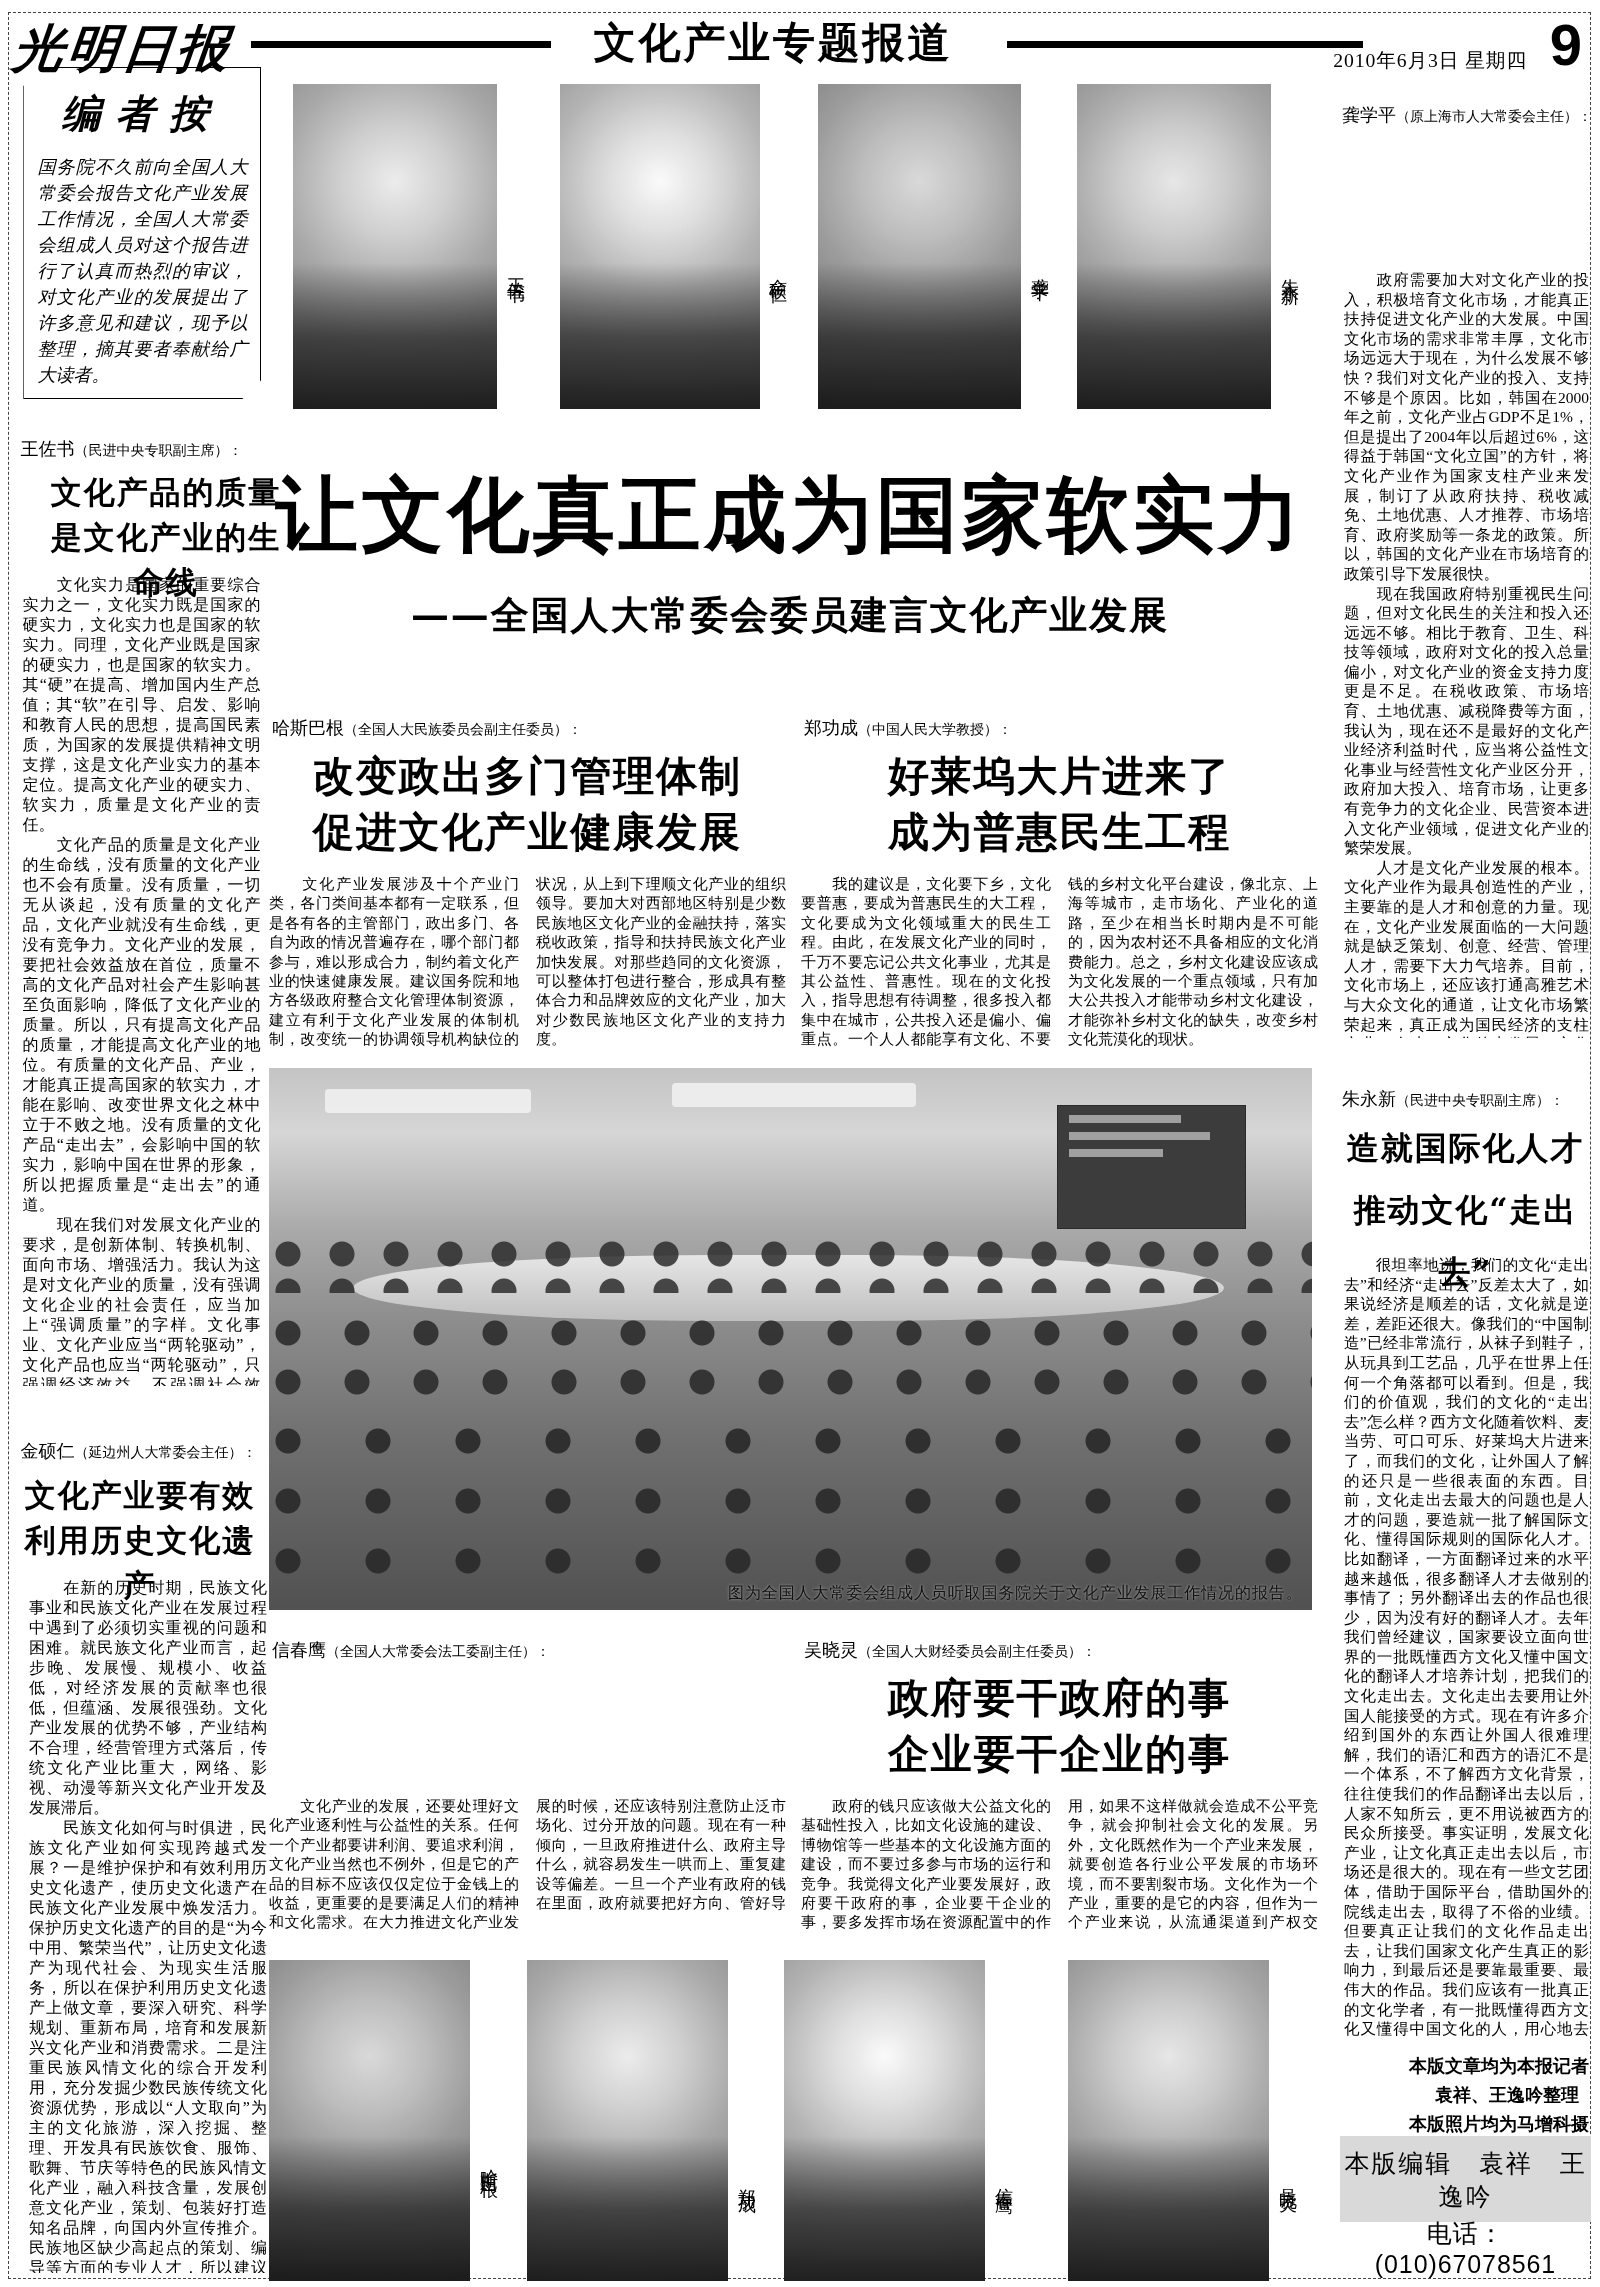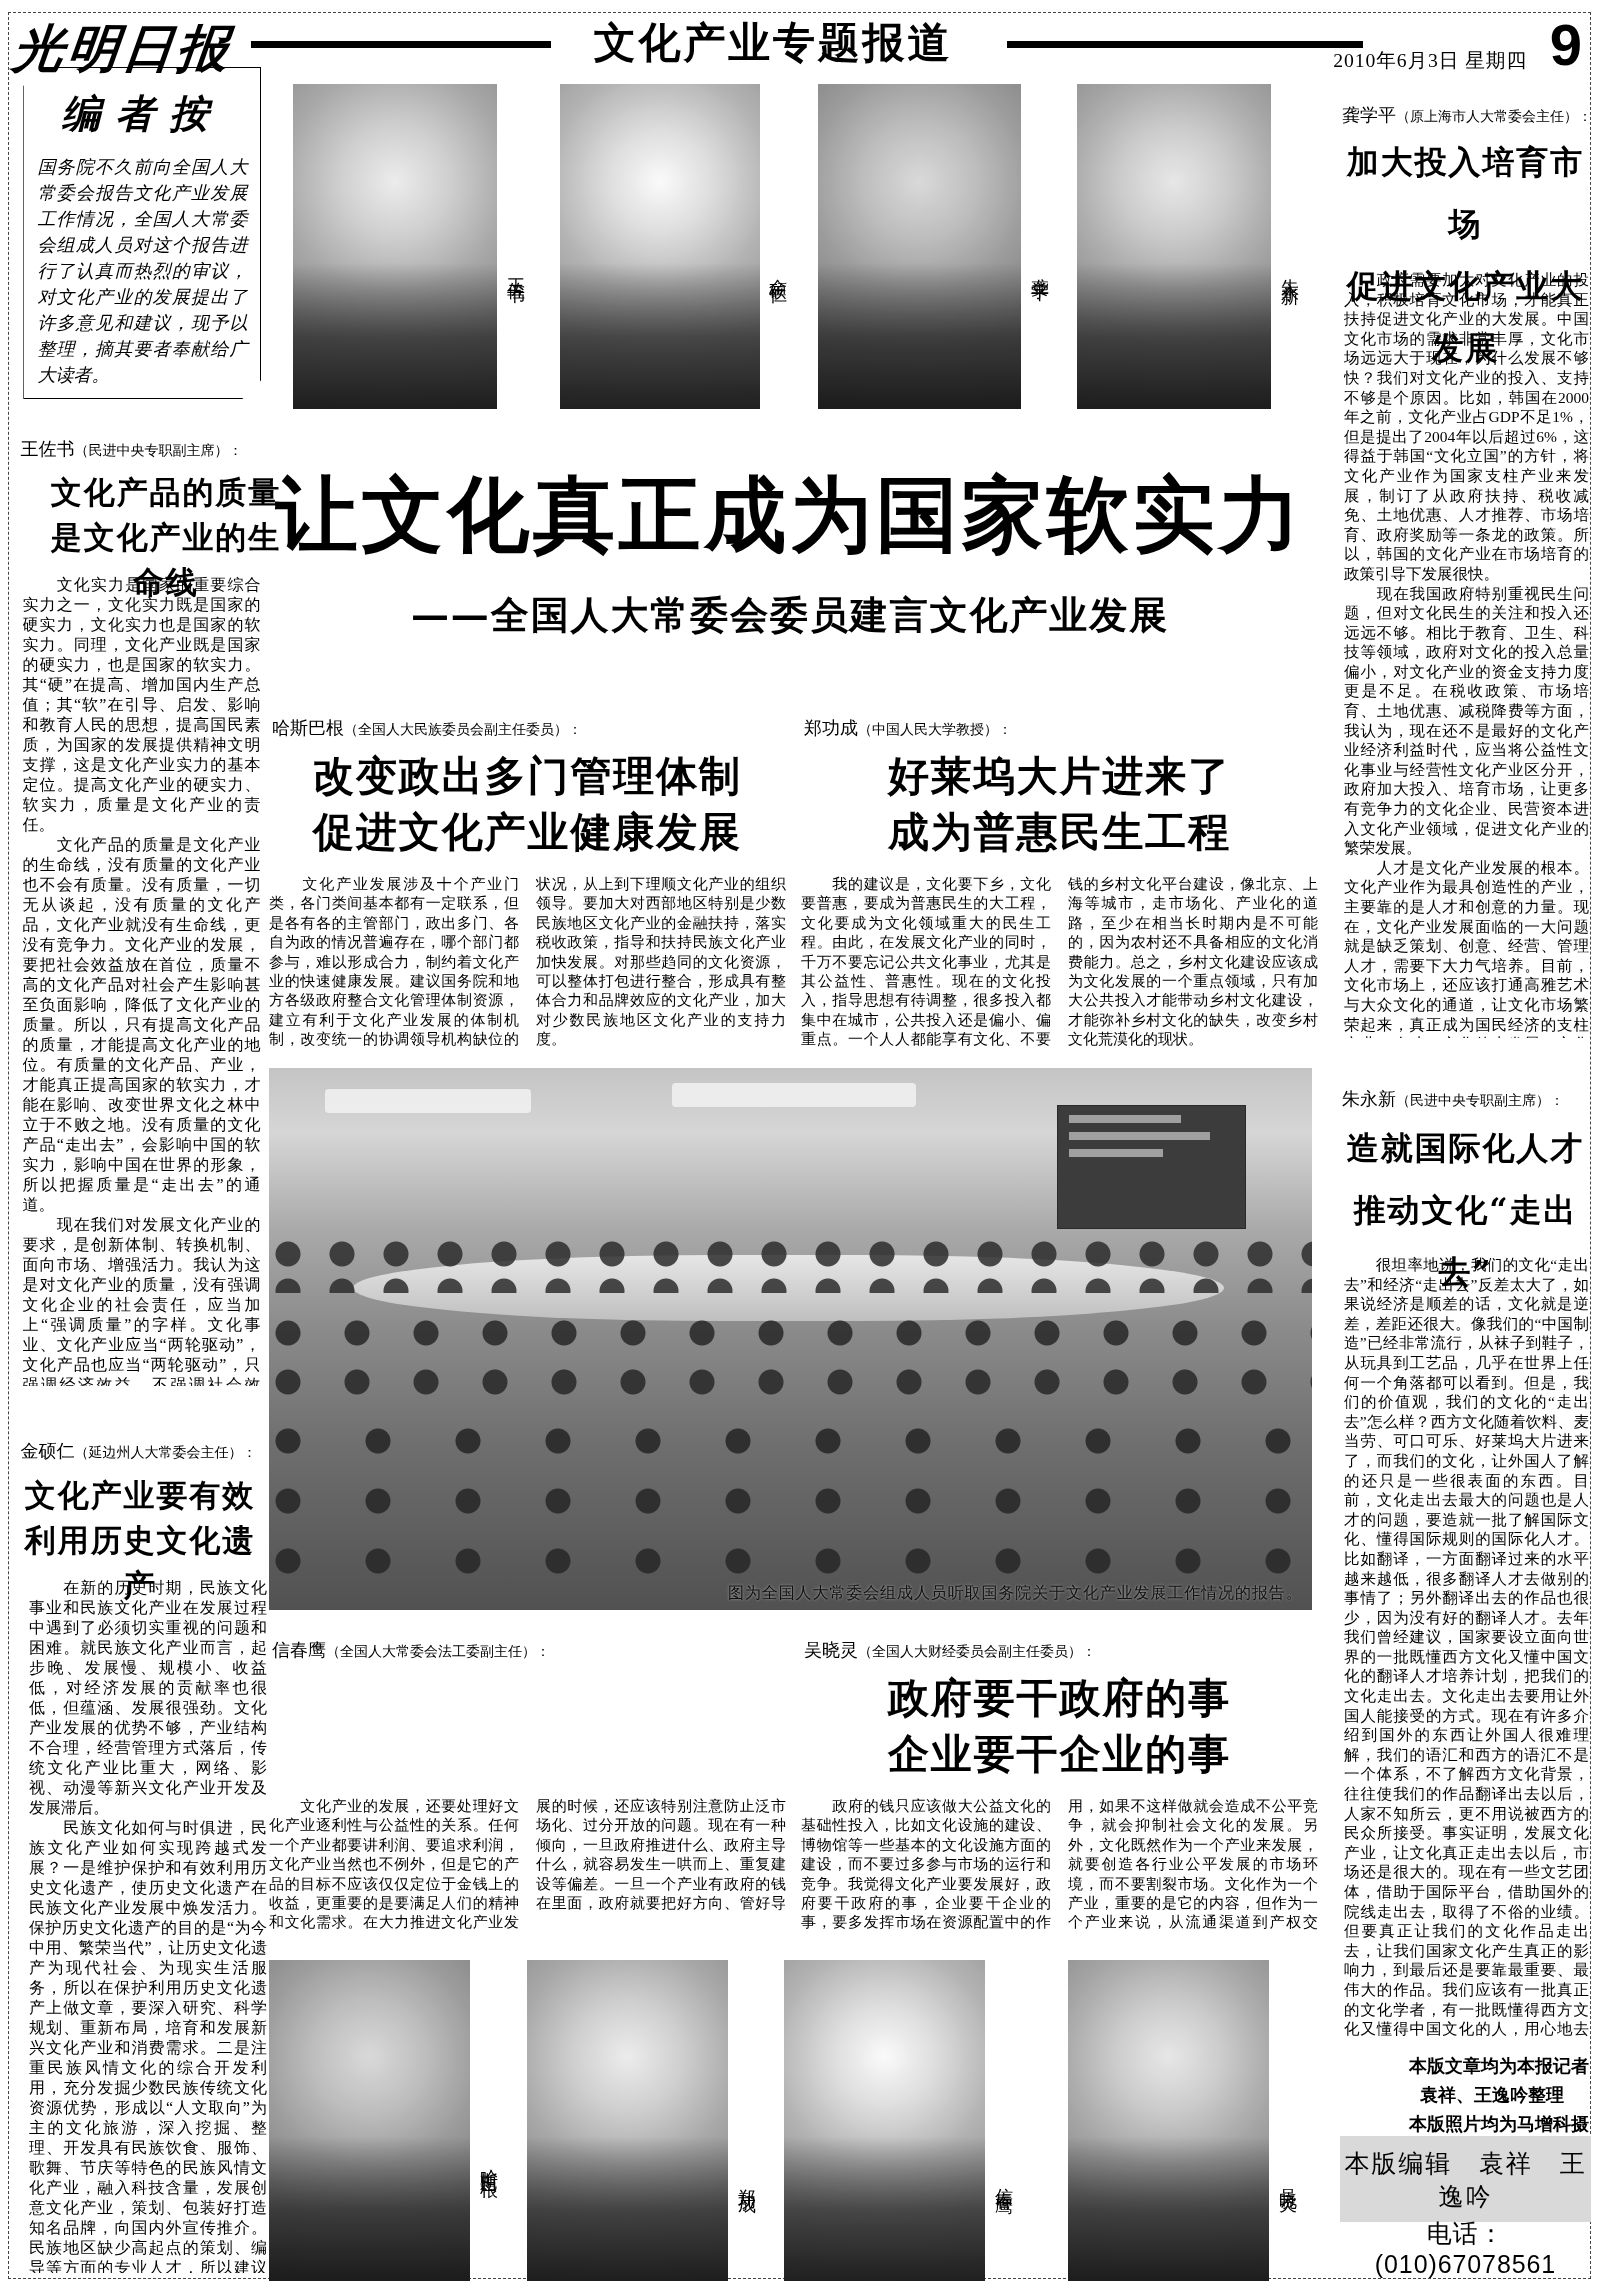--- a/index.html
+++ b/index.html
@@ -173,40 +173,36 @@
   <div class="abs photo portrait" style="left:527px;top:1960px;width:201px;height:321px;"></div>
   <div class="abs vname" style="left:735px;top:2174px;">郑功成</div>
   <div class="abs photo portrait alt1" style="left:784px;top:1960px;width:201px;height:321px;"></div>
   <div class="abs vname" style="left:992px;top:2174px;">信春鹰</div>
   <div class="abs photo portrait alt3" style="left:1068px;top:1960px;width:201px;height:321px;"></div>
   <div class="abs vname" style="left:1276px;top:2174px;">吴晓灵</div>
 
   <div class="abs byline" style="left:1342px;top:103px;width:251px;">
     <span>龚学平</span><span class="paren">（原上海市人大常委会主任）：</span>
   </div>
-  <div class="abs right-headline" style="left:1340px;top:131px;width:251px;">
-    <div>加大投入培育市场</div>
-    <div>促进文化产业大发展</div>
-  </div>
   <div class="abs body-text" style="left:1344px;top:270px;width:245px;height:768px;font-size:15.5px;line-height:19.6px;">　　政府需要加大对文化产业的投入，积极培育文化市场，才能真正扶持促进文化产业的大发展。中国文化市场的需求非常丰厚，文化市场远远大于现在，为什么发展不够快？我们对文化产业的投入、支持不够是个原因。比如，韩国在2000年之前，文化产业占GDP不足1%，但是提出了2004年以后超过6%，这得益于韩国“文化立国”的方针，将文化产业作为国家支柱产业来发展，制订了从政府扶持、税收减免、土地优惠、人才推荐、市场培育、政府奖励等一条龙的政策。所以，韩国的文化产业在市场培育的政策引导下发展很快。
 　　现在我国政府特别重视民生问题，但对文化民生的关注和投入还远远不够。相比于教育、卫生、科技等领域，政府对文化的投入总量偏小，对文化产业的资金支持力度更是不足。在税收政策、市场培育、土地优惠、减税降费等方面，我认为，现在还不是最好的文化产业经济利益时代，应当将公益性文化事业与经营性文化产业区分开，政府加大投入、培育市场，让更多有竞争力的文化企业、民营资本进入文化产业领域，促进文化产业的繁荣发展。
 　　人才是文化产业发展的根本。文化产业作为最具创造性的产业，主要靠的是人才和创意的力量。现在，文化产业发展面临的一大问题就是缺乏策划、创意、经营、管理人才，需要下大力气培养。目前，文化市场上，还应该打通高雅艺术与大众文化的通道，让文化市场繁荣起来，真正成为国民经济的支柱产业。人才、文化的大发展、文化大繁荣才能实现。</div>
 
   <div class="abs byline" style="left:1342px;top:1087px;width:251px;">
     <span>朱永新</span><span class="paren">（民进中央专职副主席）：</span>
   </div>
   <div class="abs right-headline" style="left:1340px;top:1117px;width:251px;">
     <div>造就国际化人才</div>
     <div>推动文化“走出去”</div>
   </div>
   <div class="abs body-text" style="left:1344px;top:1255px;width:245px;height:785px;font-size:15.5px;line-height:19.6px;">　　很坦率地说，我们的文化“走出去”和经济“走出去”反差太大了，如果说经济是顺差的话，文化就是逆差，差距还很大。像我们的“中国制造”已经非常流行，从袜子到鞋子，从玩具到工艺品，几乎在世界上任何一个角落都可以看到。但是，我们的价值观，我们的文化的“走出去”怎么样？西方文化随着饮料、麦当劳、可口可乐、好莱坞大片进来了，而我们的文化，让外国人了解的还只是一些很表面的东西。目前，文化走出去最大的问题也是人才的问题，要造就一批了解国际文化、懂得国际规则的国际化人才。比如翻译，一方面翻译过来的水平越来越低，很多翻译人才去做别的事情了；另外翻译出去的作品也很少，因为没有好的翻译人才。去年我们曾经建议，国家要设立面向世界的一批既懂西方文化又懂中国文化的翻译人才培养计划，把我们的文化走出去。文化走出去要用让外国人能接受的方式。现在有许多介绍到国外的东西让外国人很难理解，我们的语汇和西方的语汇不是一个体系，不了解西方文化背景，往往使我们的作品翻译出去以后，人家不知所云，更不用说被西方的民众所接受。事实证明，发展文化产业，让文化真正走出去以后，市场还是很大的。现在有一些文艺团体，借助于国际平台，借助国外的院线走出去，取得了不俗的业绩。但要真正让我们的文化作品走出去，让我们国家文化产生真正的影响力，到最后还是要靠最重要、最伟大的作品。我们应该有一批真正的文化学者，有一批既懂得西方文化又懂得中国文化的人，用心地去做事。国家应该支持这样的团队进行创新、进行传承，让中国文化更多地“走出去”。</div>
 
   <div class="abs" style="left:1344px;top:2052px;width:245px;">
     <div class="credit-line">本版文章均为本报记者</div>
-    <div class="credit-line" style="padding-right:25px;">袁祥、王逸吟整理</div>
+    <div class="credit-line" style="padding-right:10px;">袁祥、王逸吟整理</div>
     <div class="credit-line">本版照片均为马增科摄</div>
   </div>
 
   <div class="abs" id="editor-info-box">
     <div class="l1">本版编辑　袁祥　王逸吟</div>
     <div class="l2">电话：(010)67078561</div>
   </div>
 </div>
 
 

